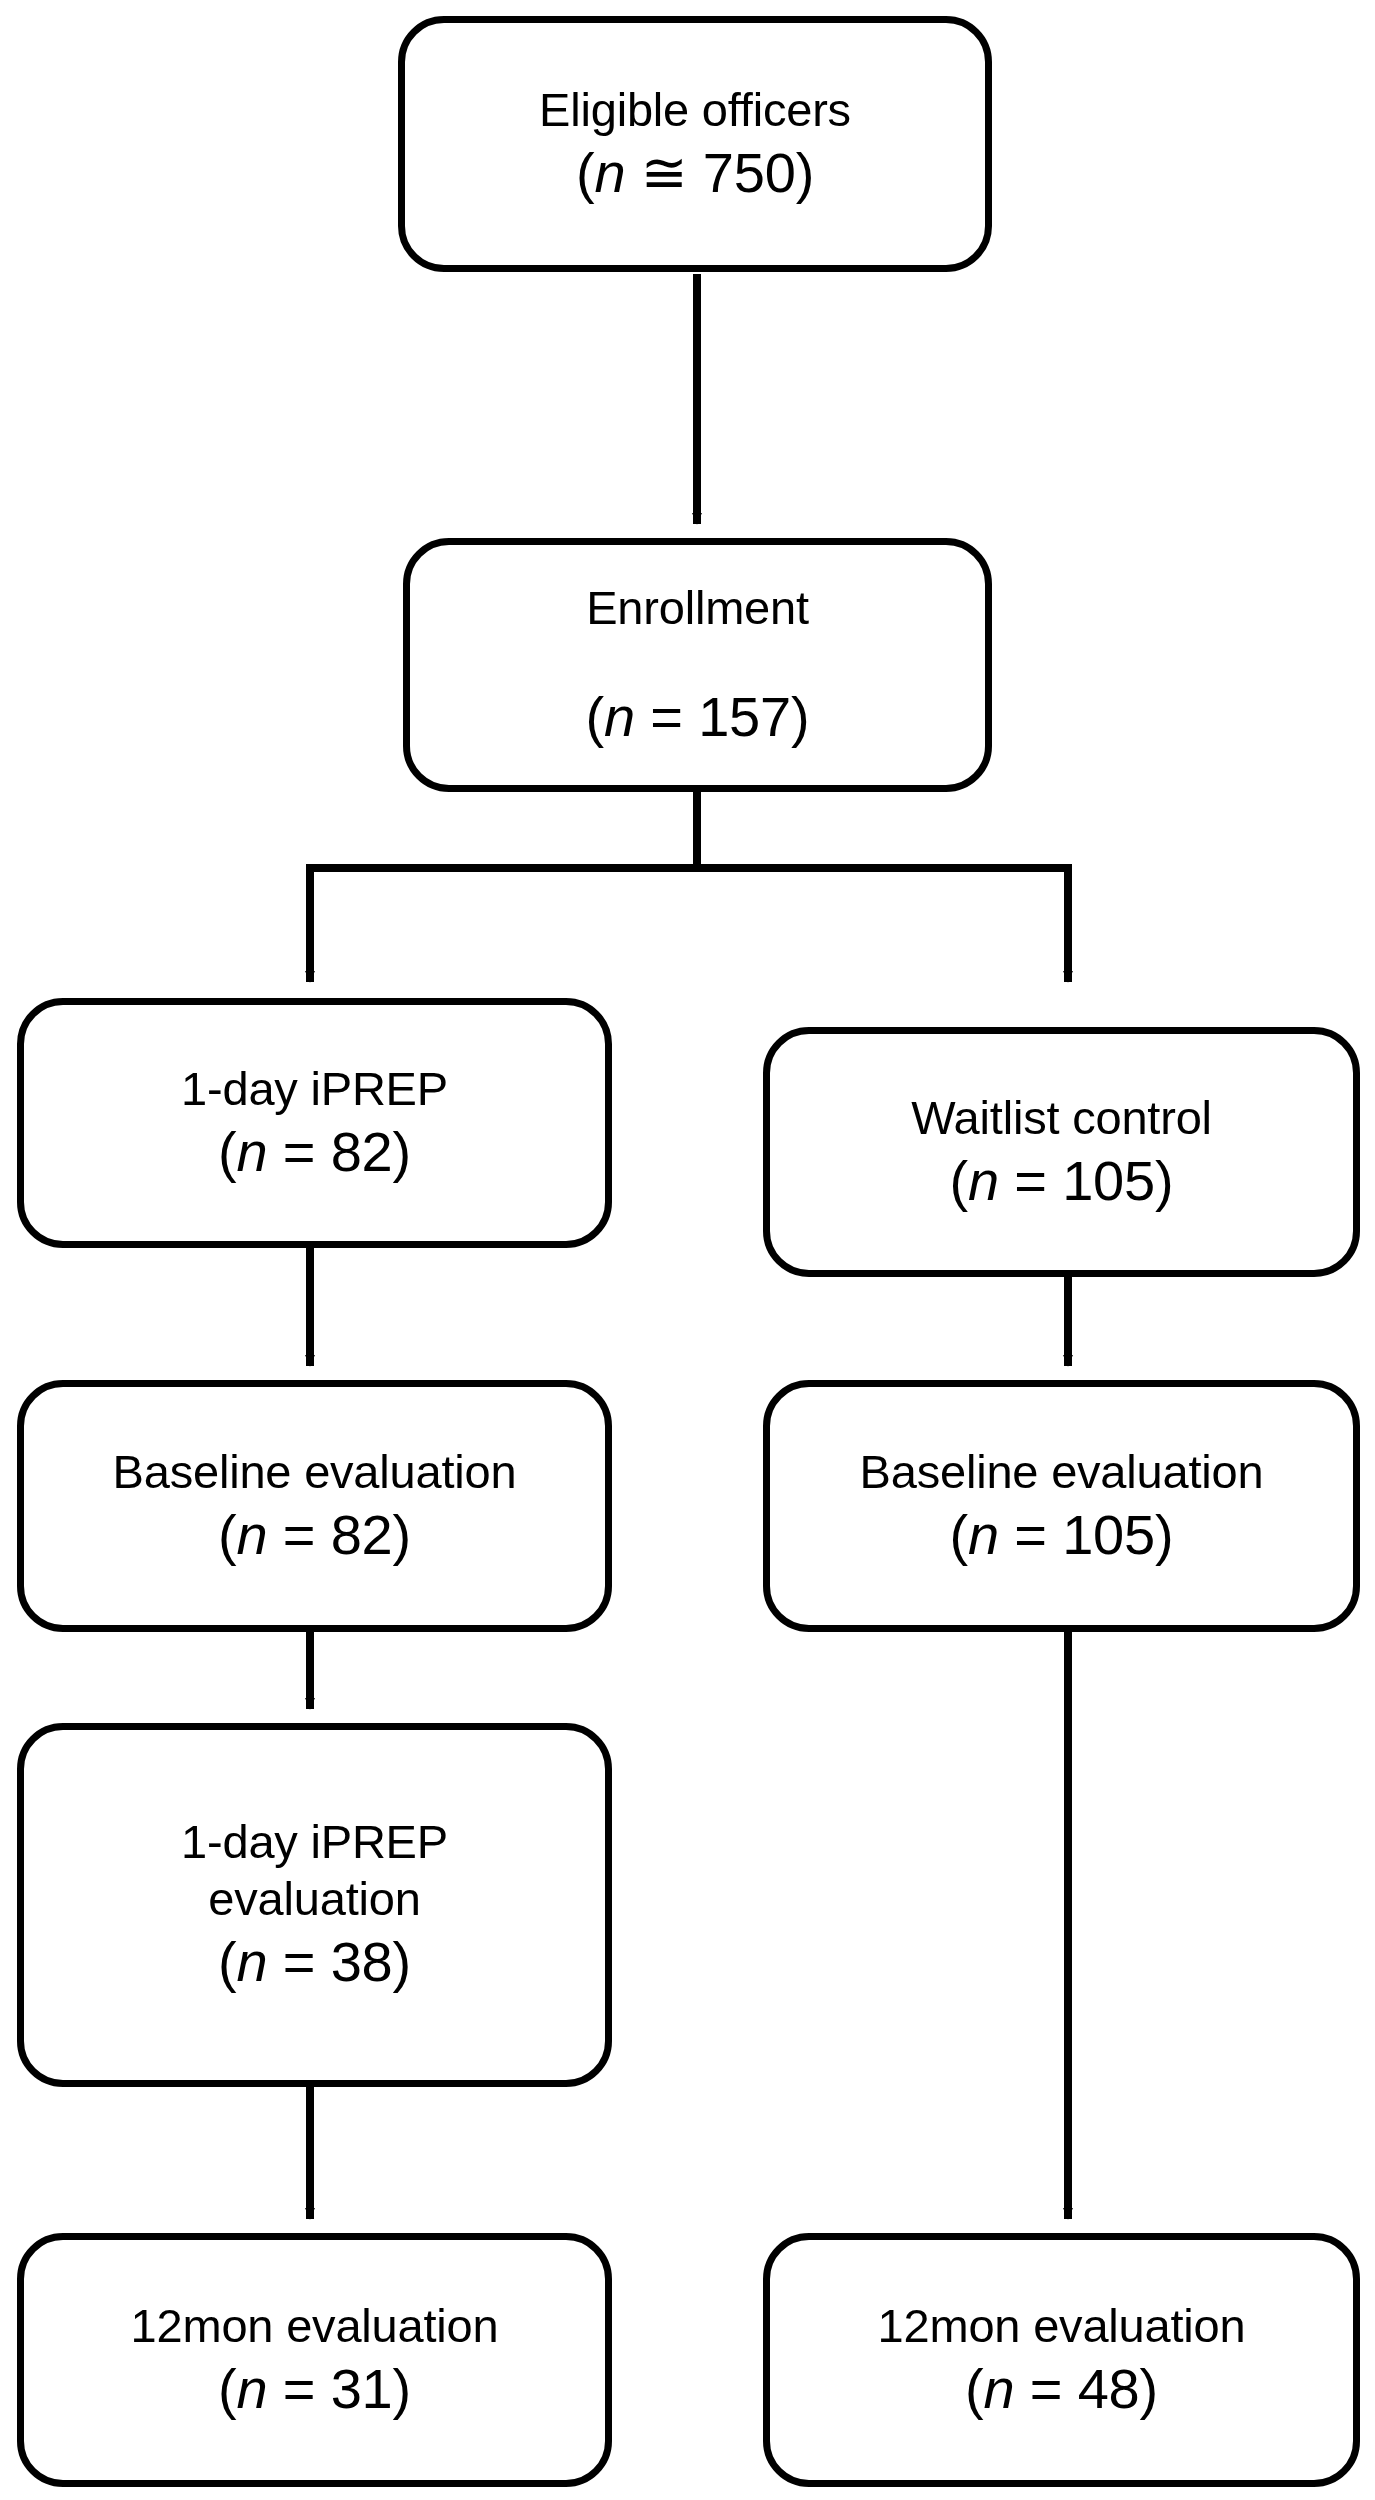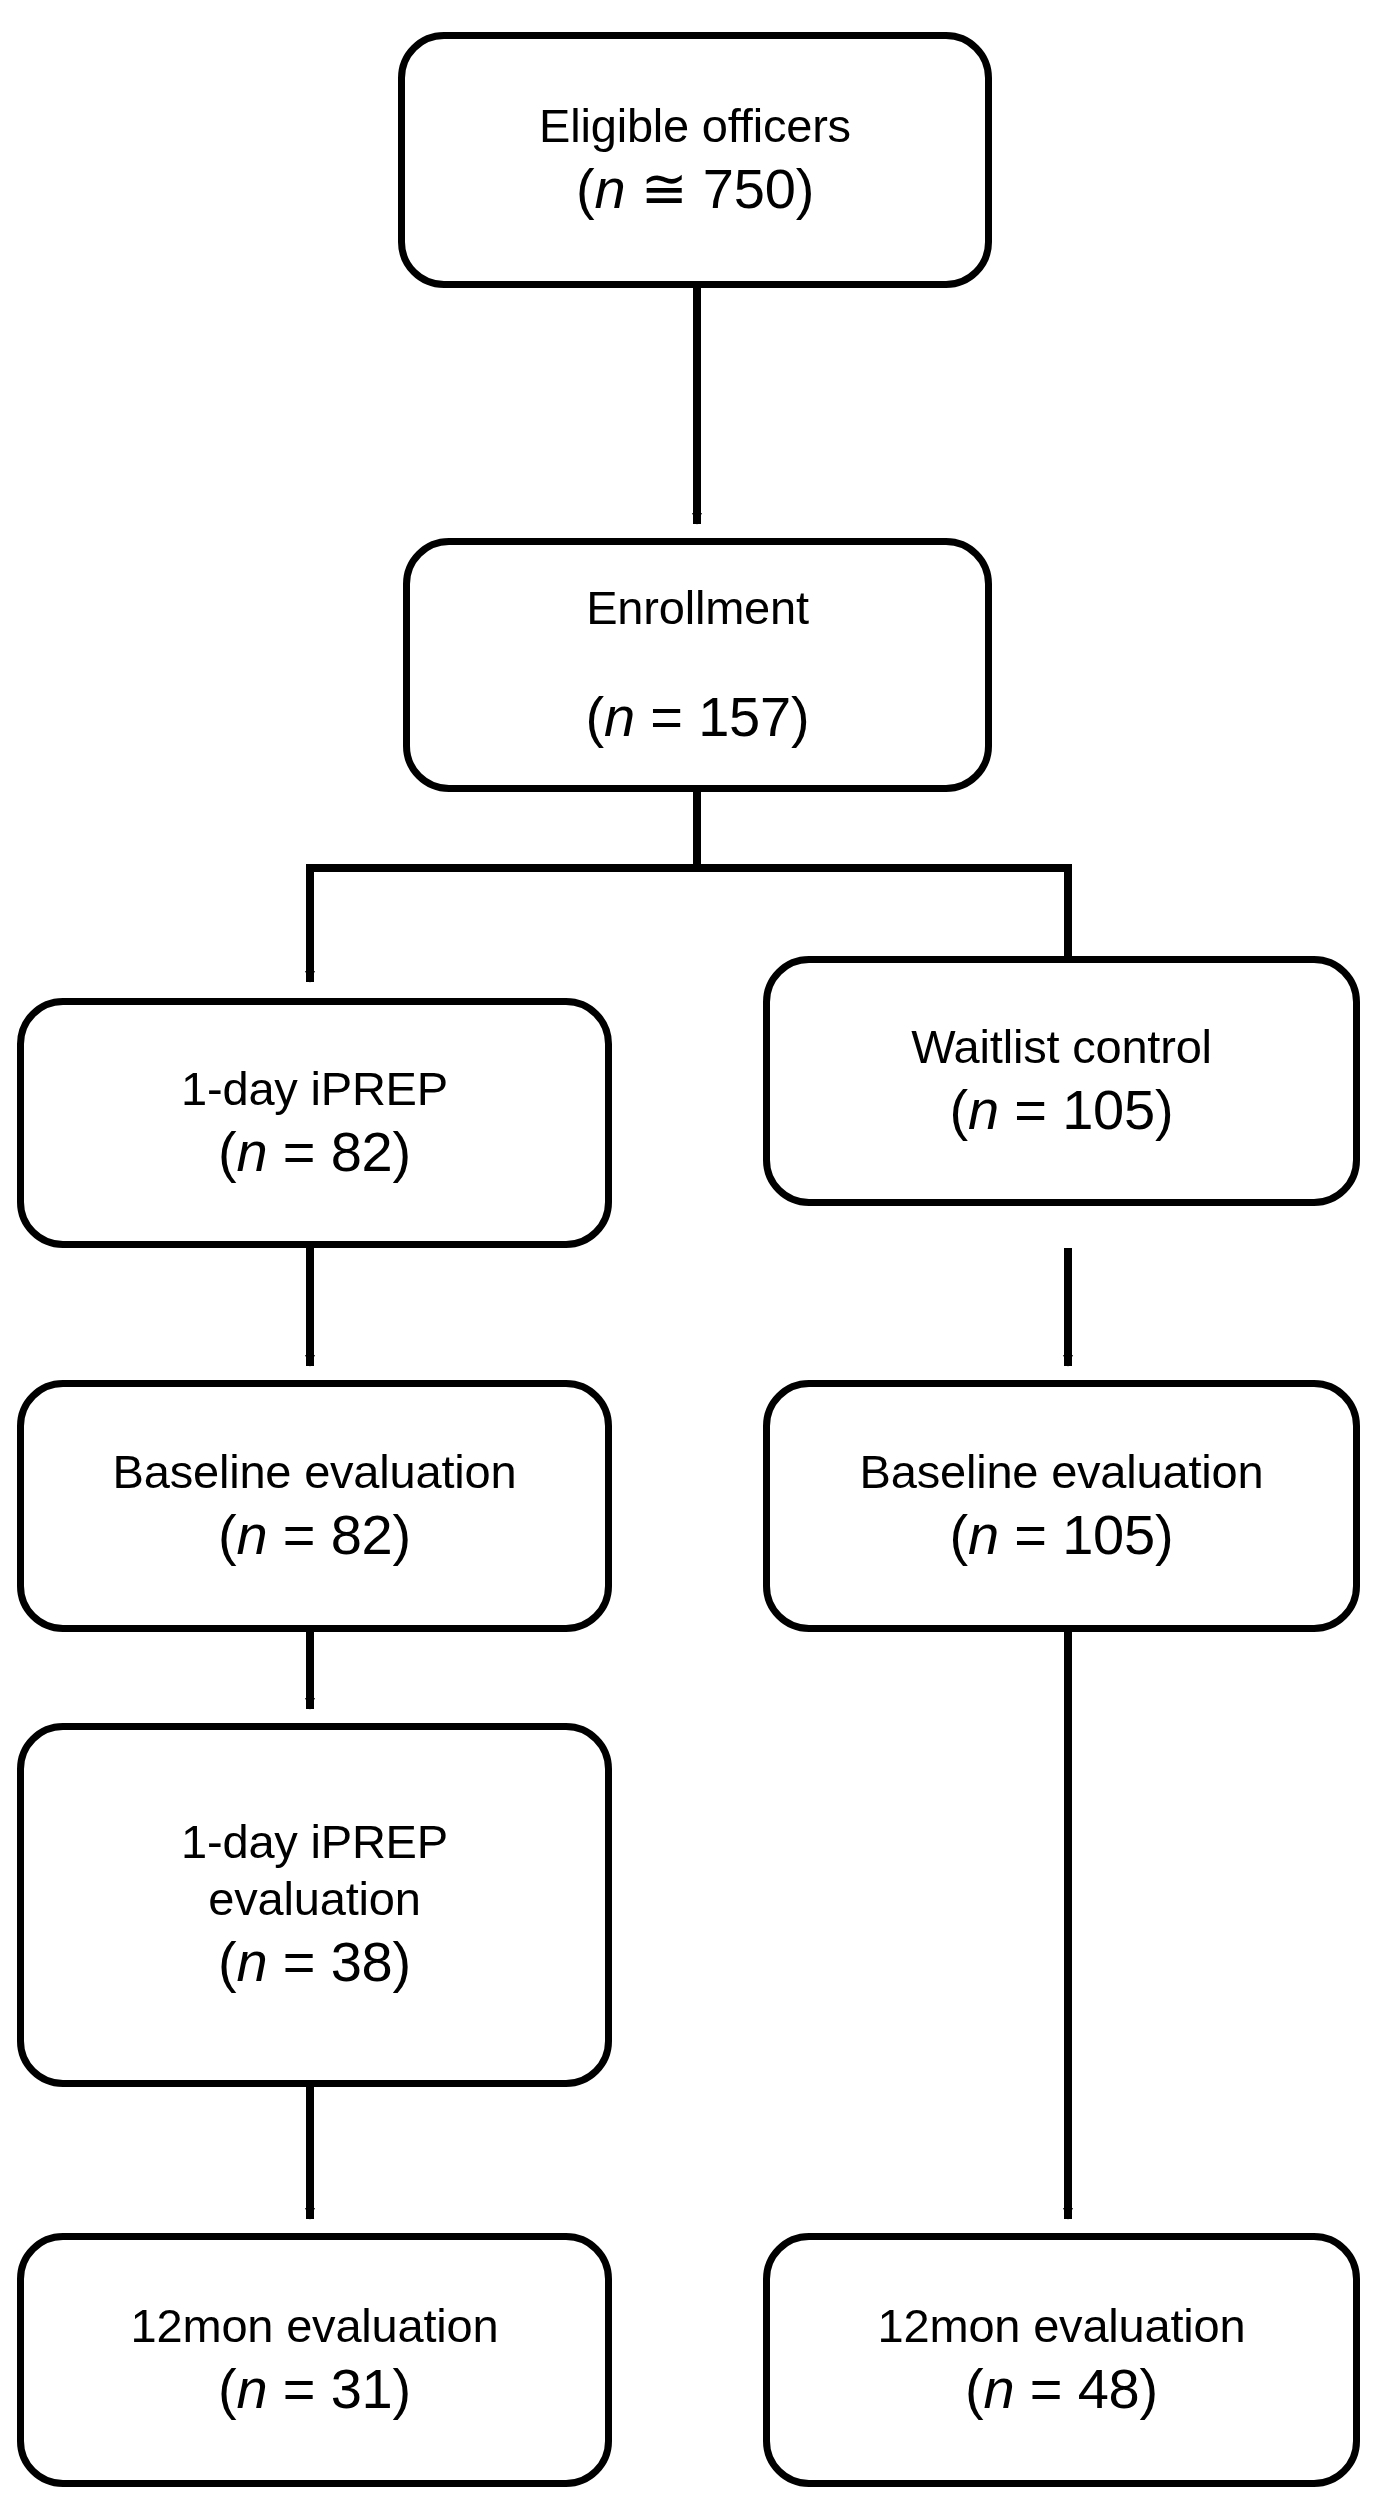--- a/index.html
+++ b/index.html
@@ -51,24 +51,24 @@
     white-space: nowrap;
     color: #000000;
   }
   .node-line.count-line {
     font-size: 56px;
   }
   .count-line i {
     font-style: italic;
   }
   
-  #box-eligible        { left: 398px;  top: 32px;   width: 594px;  height: 256px; }
+  #box-eligible        { left: 398px;  top: 16px;   width: 594px;  height: 256px; }
   #box-enrollment      { left: 403px;  top: 538px;  width: 589px;  height: 254px; gap: 46px; }
   #box-iprep           { left: 17px;   top: 998px;  width: 595px;  height: 250px; }
-  #box-waitlist        { left: 763px;  top: 956px;  width: 597px;  height: 250px; }
+  #box-waitlist        { left: 763px;  top: 1027px;  width: 597px;  height: 250px; }
   #box-baseline-left   { left: 17px;   top: 1380px; width: 595px;  height: 252px; }
   #box-baseline-right  { left: 763px;  top: 1380px; width: 597px;  height: 252px; }
   #box-posttraining    { left: 17px;   top: 1723px; width: 595px;  height: 364px; }
   #box-12mon-left      { left: 17px;   top: 2233px; width: 595px;  height: 254px; }
   #box-12mon-right     { left: 763px;  top: 2233px; width: 597px;  height: 254px; }
 </style>
 </head>
 <body>
 
 <div id="diagram-root">

